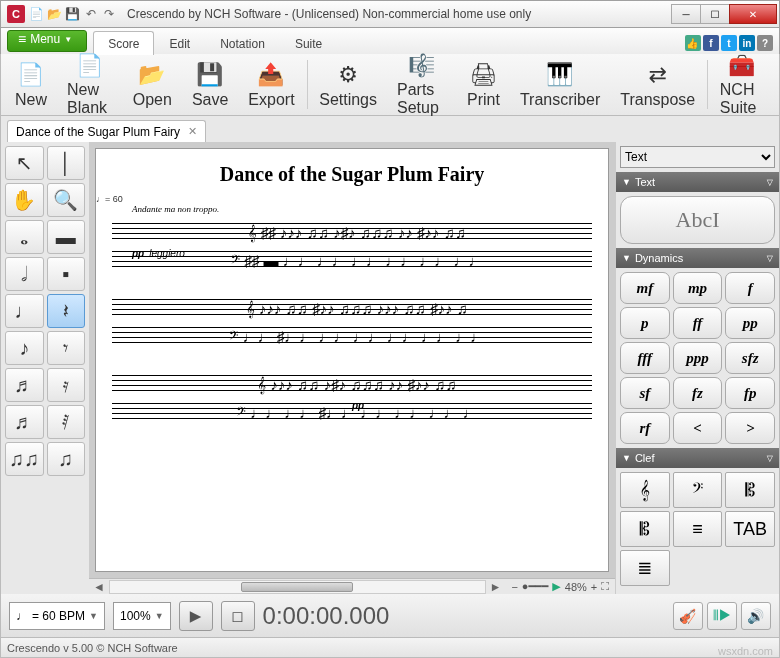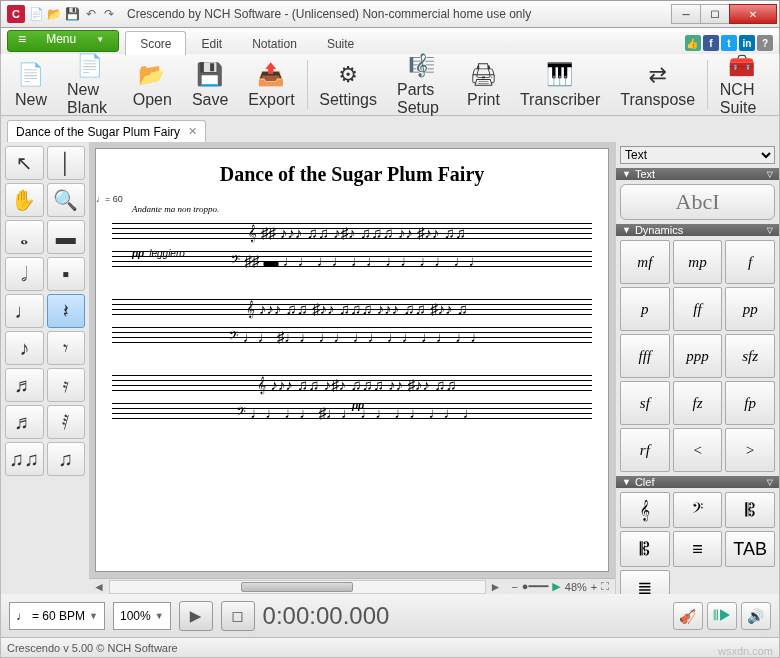--- a/index.html
+++ b/index.html
@@ -10,21 +10,21 @@
 .titlebar .app-icon { width: 18px; height: 18px; background: #c41e3a; border-radius: 2px; margin: 0 4px; display:flex;align-items:center;justify-content:center;color:#fff;font-weight:bold;font-size:11px; }
 .titlebar .qat { display: flex; gap: 2px; margin-right: 6px; }
 .titlebar .qat span { width: 16px; height: 16px; display:flex;align-items:center;justify-content:center;color:#666;font-size:12px; }
 .titlebar .title { flex: 1; color: #444; font-size: 12px; padding-left: 4px; }
 .titlebar .winbtns { display: flex; }
 .titlebar .winbtn { width: 30px; height: 20px; border: 1px solid #aaa; margin-left: -1px; display:flex;align-items:center;justify-content:center;font-size:10px;background:linear-gradient(#f8f8f8,#e0e0e0); }
 .titlebar .winbtn.close { background: linear-gradient(#e88,#c8201a); color:#fff; width: 48px; border-color:#a02018; }
 
 
 .menubar { height: 26px; background: linear-gradient(#fdfdfd,#ececec); border-left:1px solid #a0a0a0; border-right:1px solid #a0a0a0; display:flex; align-items:flex-end; }
-.menu-btn { background: linear-gradient(#5bb92e,#3a9a12); color:#fff; height:22px; padding:0 14px 4px 10px; margin:0 6px 2px 6px; border-radius:3px; border:1px solid #2d7c0c; display:flex;align-items:center;gap:20px;font-size:12px;text-align:right; }
+.menu-btn { background: linear-gradient(#5bb92e,#3a9a12); color:#fff; height:22px; padding:0 14px 4px 10px; margin:0 6px 2px 6px; border-radius:3px; border:1px solid #2d7c0c; display:flex;align-items:center;gap:4px;font-size:12px;text-align:right; }
 .menu-btn::before{content:"≡";font-size:14px;}
 .tab { height: 24px; padding: 0 14px; color:#444; display:flex;align-items:center; border:1px solid transparent; border-bottom:none; margin-bottom:-1px; }
 .tab.active { background:#fff; border-color:#bbb; border-top-left-radius:3px;border-top-right-radius:3px; }
 .social { margin-left:auto; display:flex; gap:2px; padding-right:6px; padding-bottom:3px;}
 .social span { width:16px;height:16px;display:inline-flex;align-items:center;justify-content:center;color:#fff;font-size:10px;font-weight:bold;border-radius:2px;}
 .s-like{background:#4a8;} .s-fb{background:#3b5998;} .s-tw{background:#1da1f2;} .s-in{background:#0077b5;} .s-help{background:#888;}
 
 
 .ribbon { height: 62px; background: linear-gradient(#f8f8f8,#e8e8e8); border:1px solid #bbb; border-top:none; display:flex; padding:2px 4px; gap:0; }
 .rbtn { display:flex; flex-direction:column; align-items:center; justify-content:center; padding:2px 10px; gap:2px; color:#333; }
@@ -58,23 +58,23 @@
 .hscroll .thumb{position:absolute;left:35%;width:30%;top:1px;bottom:1px;background:linear-gradient(#ddd,#bbb);border:1px solid #999;border-radius:2px;}
 .zoom { display:flex;align-items:center;gap:4px;padding:0 6px;font-size:11px;color:#555;}
 
 
 .rpanel { width:164px; background:#e8e8e8; border-left:1px solid #ccc; display:flex;flex-direction:column; overflow:hidden;}
 .rpanel select{margin:4px;height:22px;border:1px solid #999;font-size:12px;}
 .rsec-hdr { height:20px; background:linear-gradient(#7a7a7a,#5a5a5a); color:#fff; font-size:11px; display:flex;align-items:center;padding:0 6px;gap:4px;}
 .rsec-hdr .arrow{font-size:9px;}
 .rsec-hdr .tri{margin-left:auto;font-size:8px;}
 .rsec-body { padding:4px; background:#e8e8e8;}
-.bigbtn { height:36px; background:linear-gradient(#fdfdfd,#e4e4e4); border:1px solid #aaa; border-radius:6px; display:flex;align-items:center;justify-content:center;font-family:"Times New Roman",serif;font-size:22px;color:#777;}
+.bigbtn { height:48px; background:linear-gradient(#fdfdfd,#e4e4e4); border:1px solid #aaa; border-radius:12px; display:flex;align-items:center;justify-content:center;font-family:"Times New Roman",serif;font-size:22px;color:#777;}
 .dyn-grid { display:grid; grid-template-columns:repeat(3,1fr); gap:3px;}
-.dbtn { height:44px; background:linear-gradient(#fdfdfd,#e4e4e4); border:1px solid #aaa; border-radius:2px; display:flex;align-items:center;justify-content:center;font-family:"Times New Roman",serif;font-style:italic;font-weight:normal;font-size:15px;}
+.dbtn { height:32px; background:linear-gradient(#fdfdfd,#e4e4e4); border:1px solid #aaa; border-radius:7px; display:flex;align-items:center;justify-content:center;font-family:"Times New Roman",serif;font-style:italic;font-weight:bold;font-size:15px;}
 .clef-grid{display:grid;grid-template-columns:repeat(3,1fr);gap:3px;}
 .cbtn{height:36px;background:linear-gradient(#fdfdfd,#e4e4e4);border:1px solid #aaa;border-radius:2px;display:flex;align-items:center;justify-content:center;font-size:18px;}
 
 
 .transport { height:44px; background:linear-gradient(#f4f4f4,#e0e0e0); border:1px solid #bbb; border-top:none; display:flex;align-items:center;padding:0 8px;gap:8px;}
 .tbox { height:28px; background:#fff; border:1px solid #999; padding:0 6px; display:flex;align-items:center;gap:4px;font-size:12px;}
 .tbox .dd{color:#666;font-size:9px;}
 .playbtn{width:34px;height:30px;background:linear-gradient(#f8f8f8,#d8d8d8);border:1px solid #999;border-radius:3px;display:flex;align-items:center;justify-content:center;font-size:15px;color:#555;}
 .timecode{font-size:24px;color:#555;text-align:right;}
 .tr-right{margin-left:auto;display:flex;gap:4px;}

